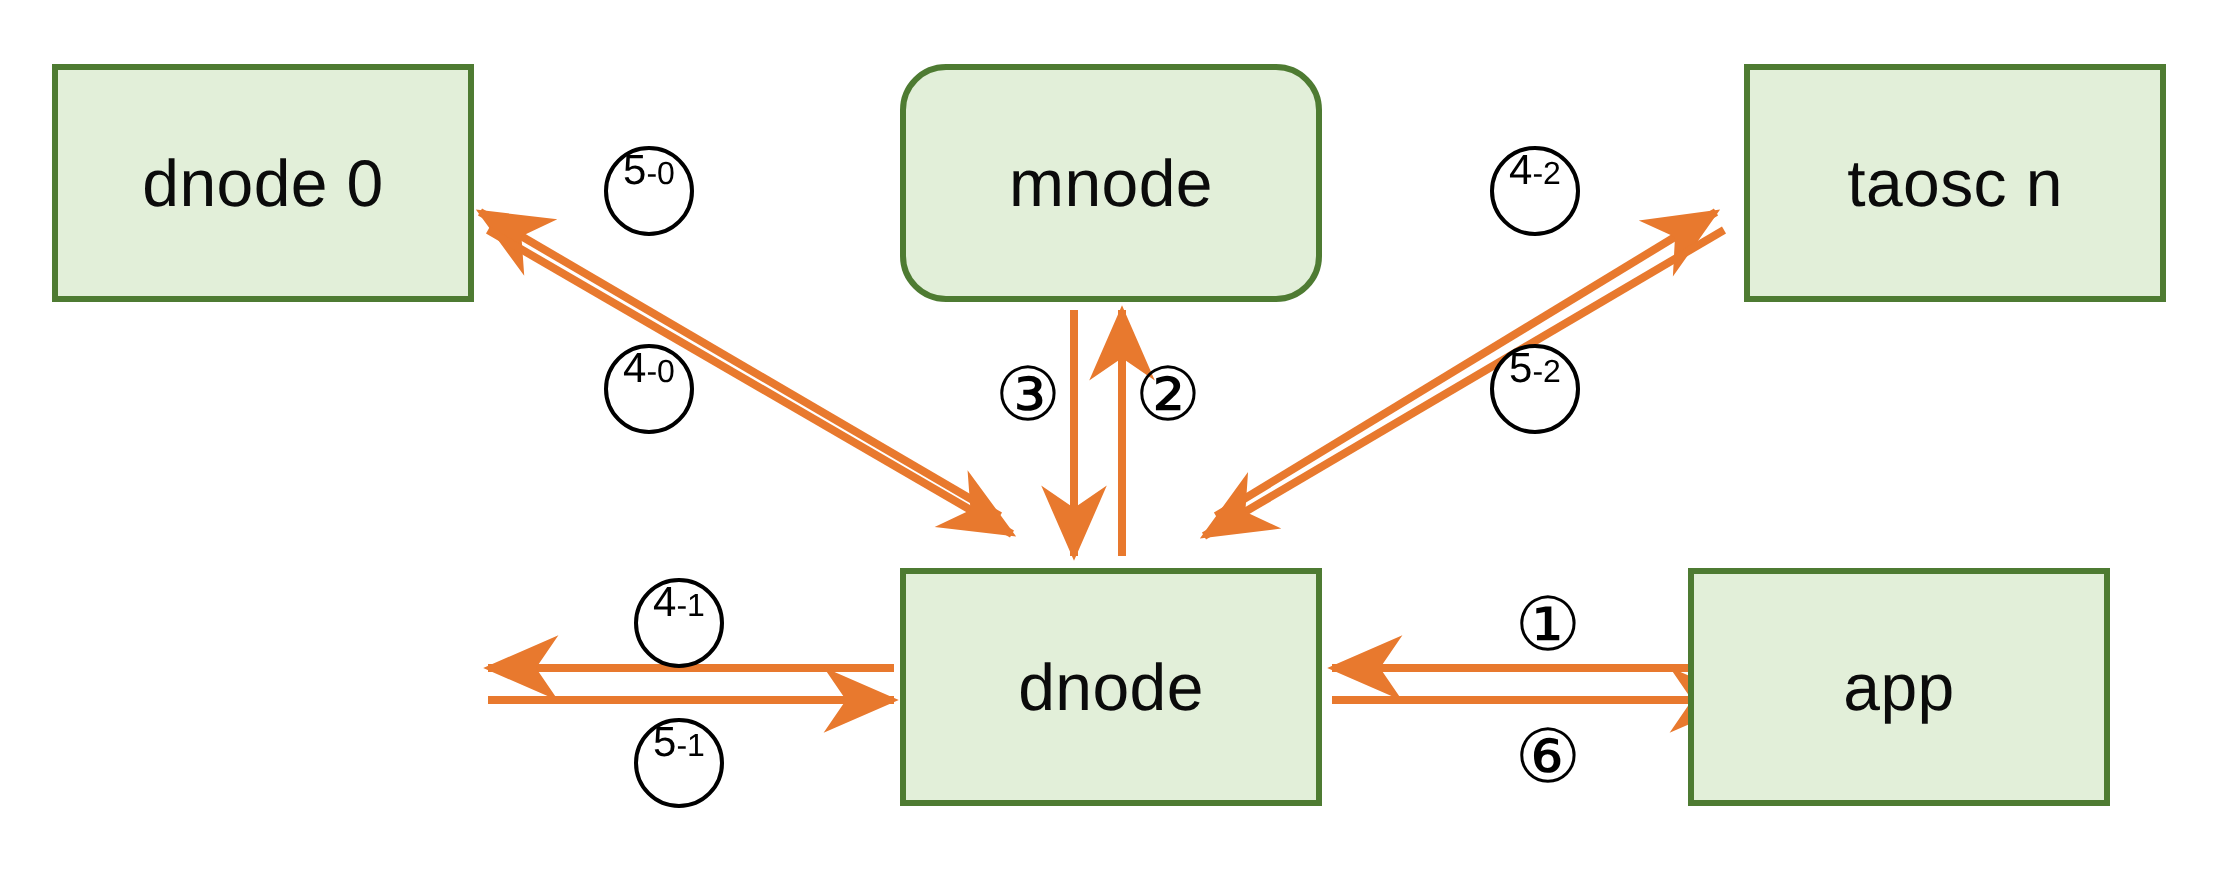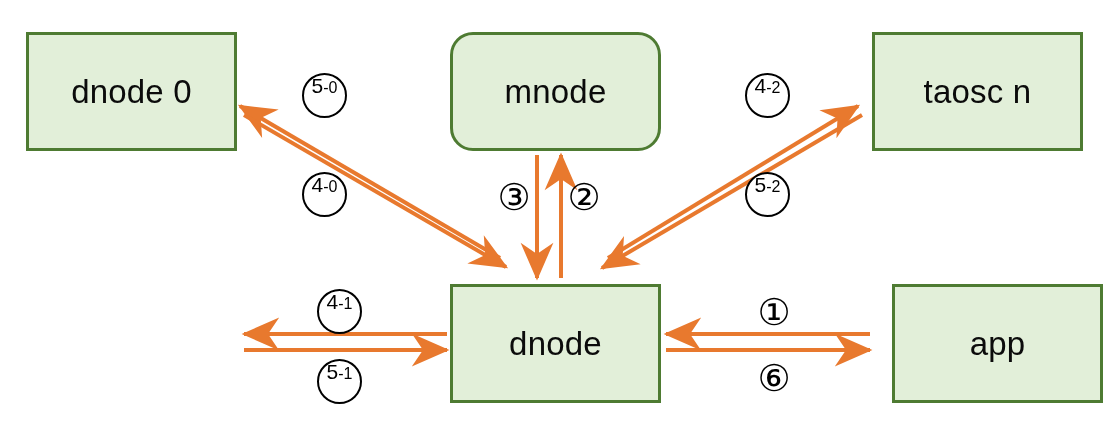--- a/index.html
+++ b/index.html
@@ -41,21 +41,21 @@
     line-height: 1;
     letter-spacing: 0.2px;
     white-space: nowrap;
   }
   
   #box-dnode0 { left: 26px;  top: 32px; }
   #box-mnode  { left: 450px; top: 32px; border-radius: 23px; }
   #box-dnoden { left: 872px; top: 32px; }
   #box-dnode1 { left: 26px;  top: 284px; }
   #box-taosc  { left: 450px; top: 284px; }
-  #box-app    { left: 892px; top: 284px; }
+  #box-app    { left: 844px; top: 284px; }
 
   
   .step-circle {
     position: absolute;
     box-sizing: border-box;
     width: 45px;
     height: 45px;
     border: 2.5px solid #000000;
     border-radius: 50%;
     background: #ffffff;

